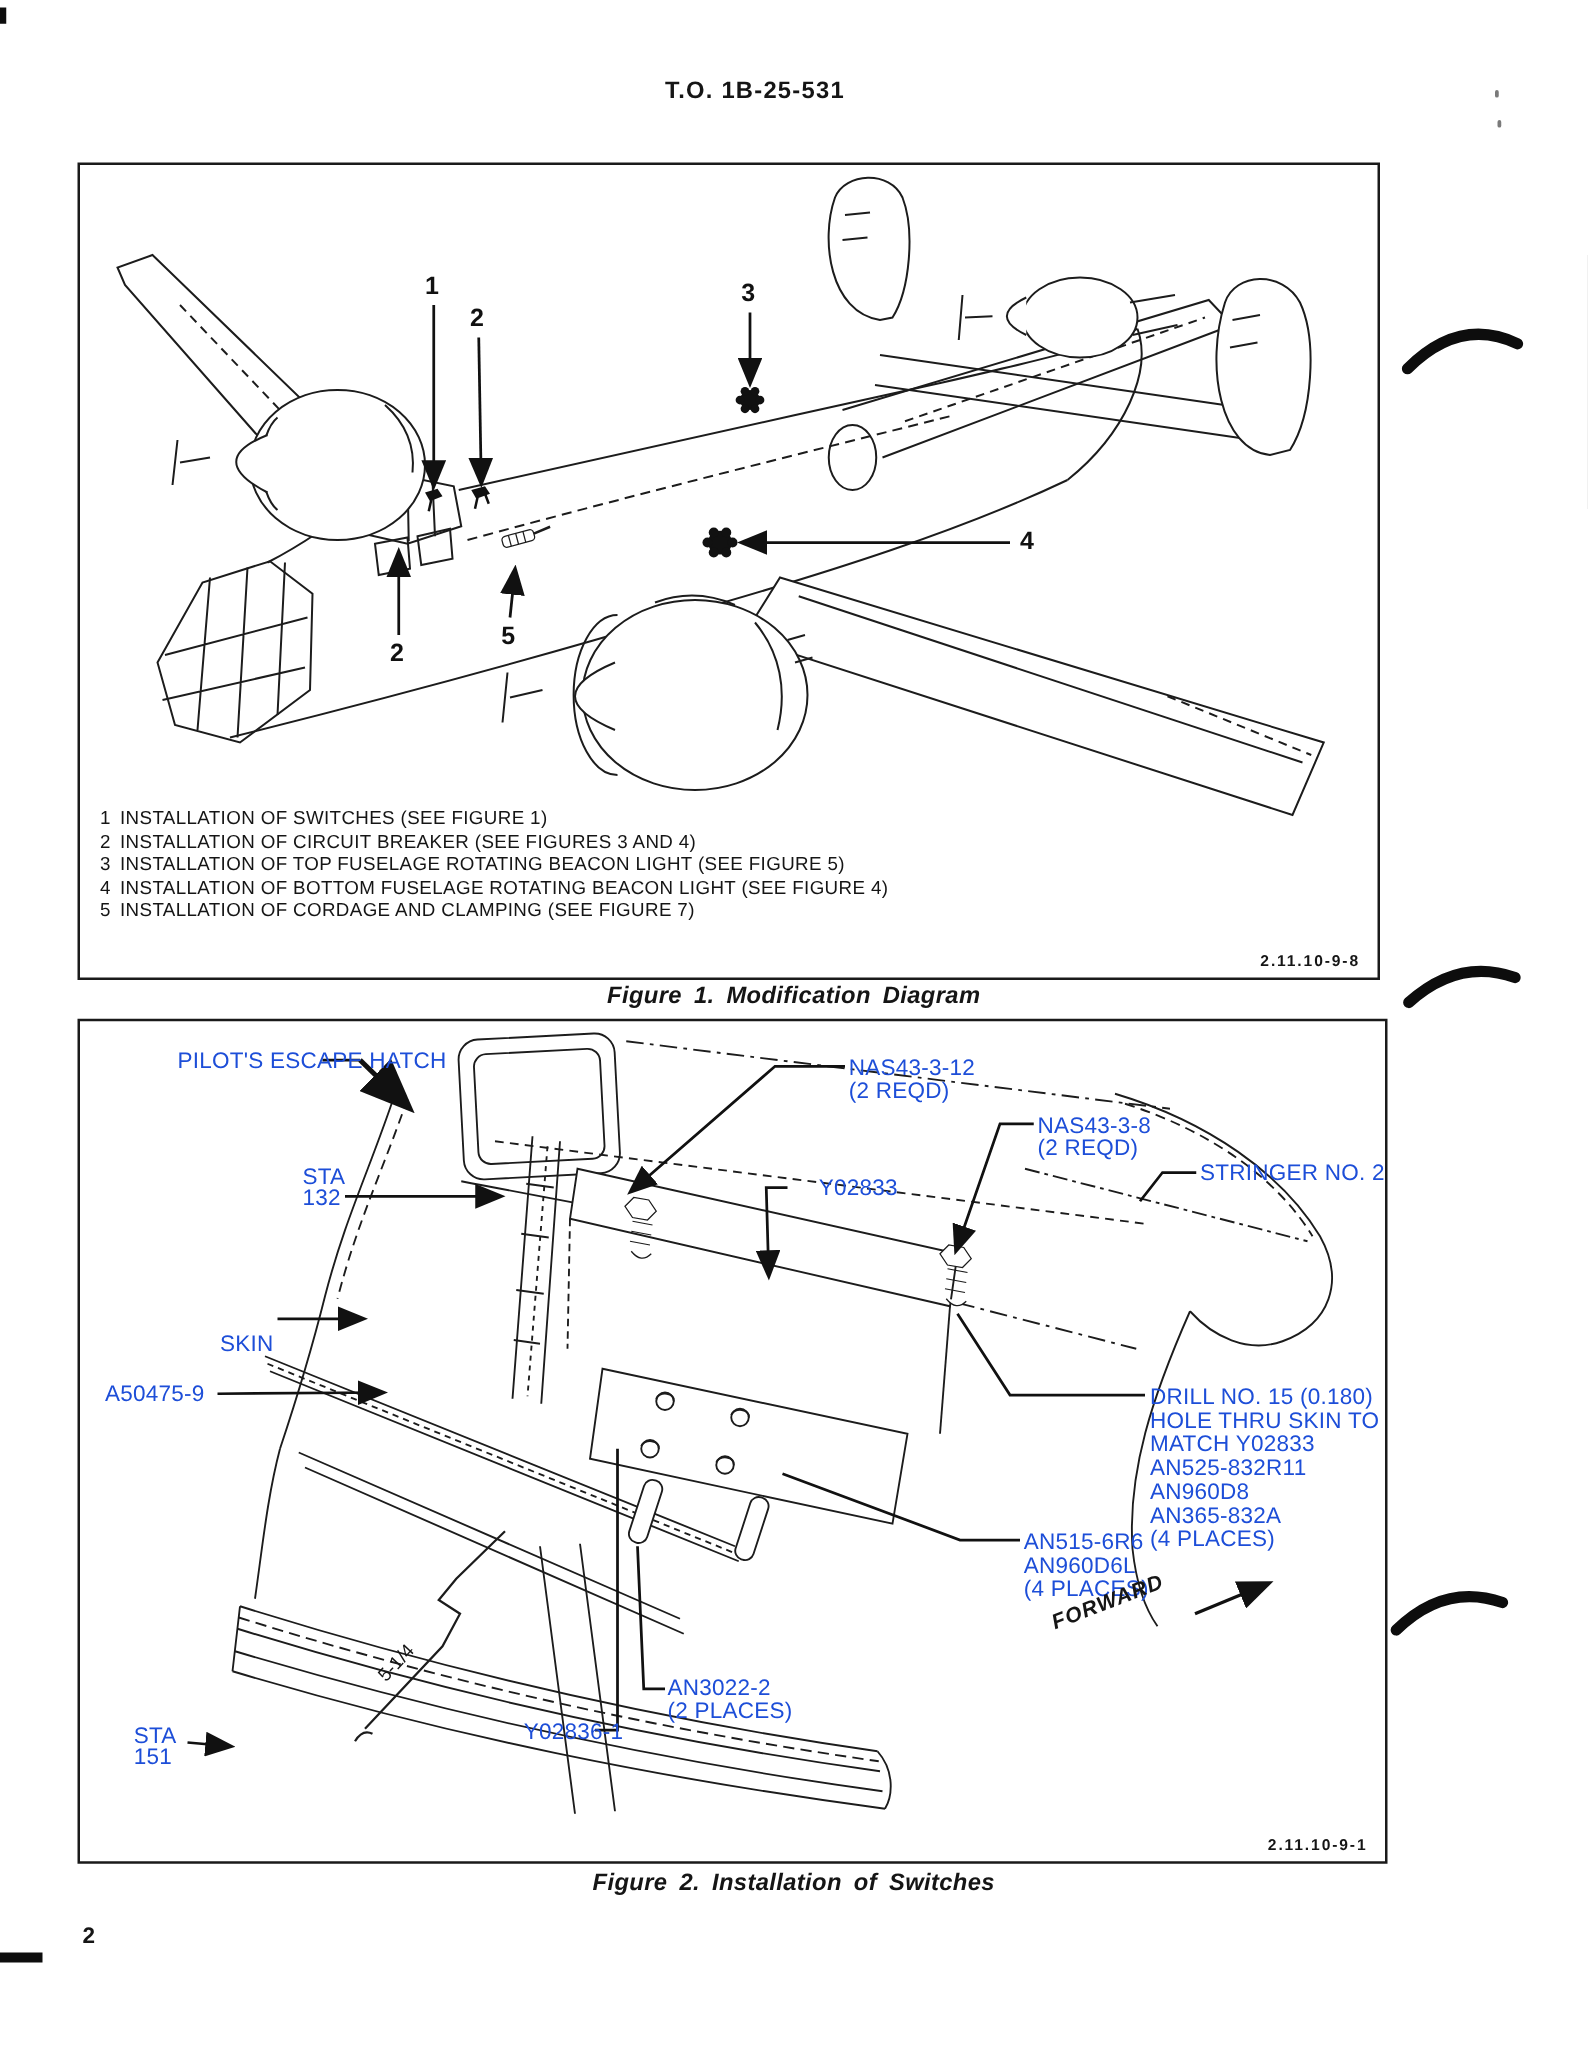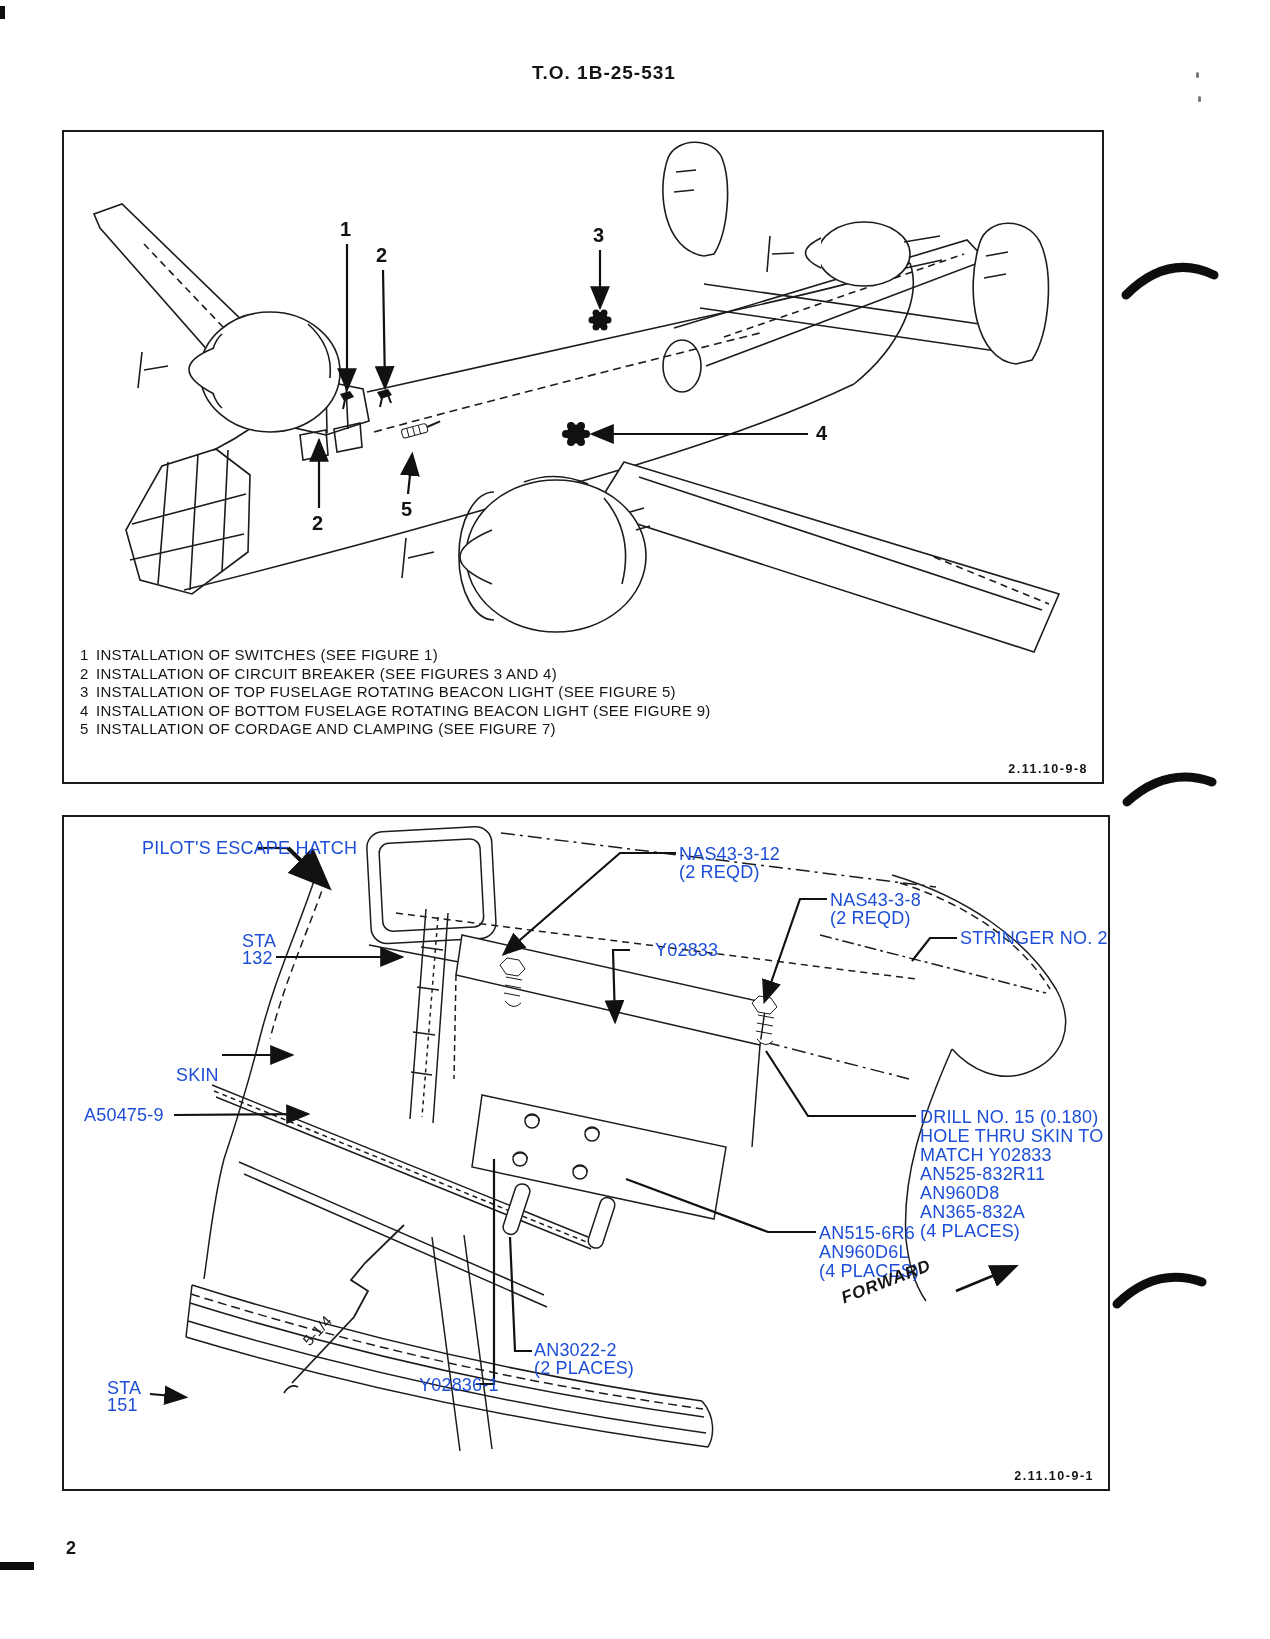--- a/index.html
+++ b/index.html
@@ -151,30 +151,31 @@
       <div class="legend-row">
         <span class="legend-num">2</span>
         <span>INSTALLATION OF CIRCUIT BREAKER (SEE FIGURES 3 AND 4)</span>
       </div>
       <div class="legend-row">
         <span class="legend-num">3</span>
         <span>INSTALLATION OF TOP FUSELAGE ROTATING BEACON LIGHT (SEE FIGURE 5)</span>
       </div>
       <div class="legend-row">
         <span class="legend-num">4</span>
-        <span>INSTALLATION OF BOTTOM FUSELAGE ROTATING BEACON LIGHT (SEE FIGURE 9)</span>
+        <span>INSTALLATION OF BOTTOM FUSELAGE ROTATING BEACON LIGHT (SEE FIGURE 4)</span>
       </div>
       <div class="legend-row">
         <span class="legend-num">5</span>
         <span>INSTALLATION OF CORDAGE AND CLAMPING (SEE FIGURE 7)</span>
       </div>
     </div>
     <div class="drawid">2.11.10-9-8</div>
   </section>
 
+  <div class="caption cap1">Figure 1.  Modification Diagram</div>
 
   <section class="figbox fig2">
     <svg width="1044" height="672" viewBox="0 0 1044 672">
       <defs>
         <marker id="arrB" markerWidth="11" markerHeight="9" refX="9" refY="4.5" orient="auto">
           <path d="M0,0 L11,4.5 L0,9 Z" fill="#111"></path>
         </marker>
       </defs>
       <g stroke="#1c1c1c" fill="none" stroke-width="1.5">
 
@@ -291,20 +292,21 @@
     <div class="lbl" style="left:470px;top:524px;">AN3022-2
 (2 PLACES)</div>
     <div class="lbl" style="left:355px;top:559px;">Y02836-1</div>
     <div class="rot" style="left:236px;top:505px;font-size:15px;font-weight:normal;transform:rotate(-47deg);">5-1/4</div>
     <div class="lbl small" style="left:43px;top:563px;">STA
 151</div>
 
     <div class="drawid">2.11.10-9-1</div>
   </section>
 
+  <div class="caption cap2">Figure 2.  Installation of Switches</div>
 
   <div class="pagenum">2</div>
 
   <svg class="artifact" style="left:1120px;top:245px;" width="100" height="62">
     <path d="M6,50 Q48,8 94,30" stroke="#0d0d0d" stroke-width="9" fill="none" stroke-linecap="round"></path>
   </svg>
   <svg class="artifact" style="left:1122px;top:762px;" width="96" height="50">
     <path d="M5,40 Q45,4 90,20" stroke="#0d0d0d" stroke-width="9" fill="none" stroke-linecap="round"></path>
   </svg>
   <svg class="artifact" style="left:1112px;top:1260px;" width="96" height="54">

